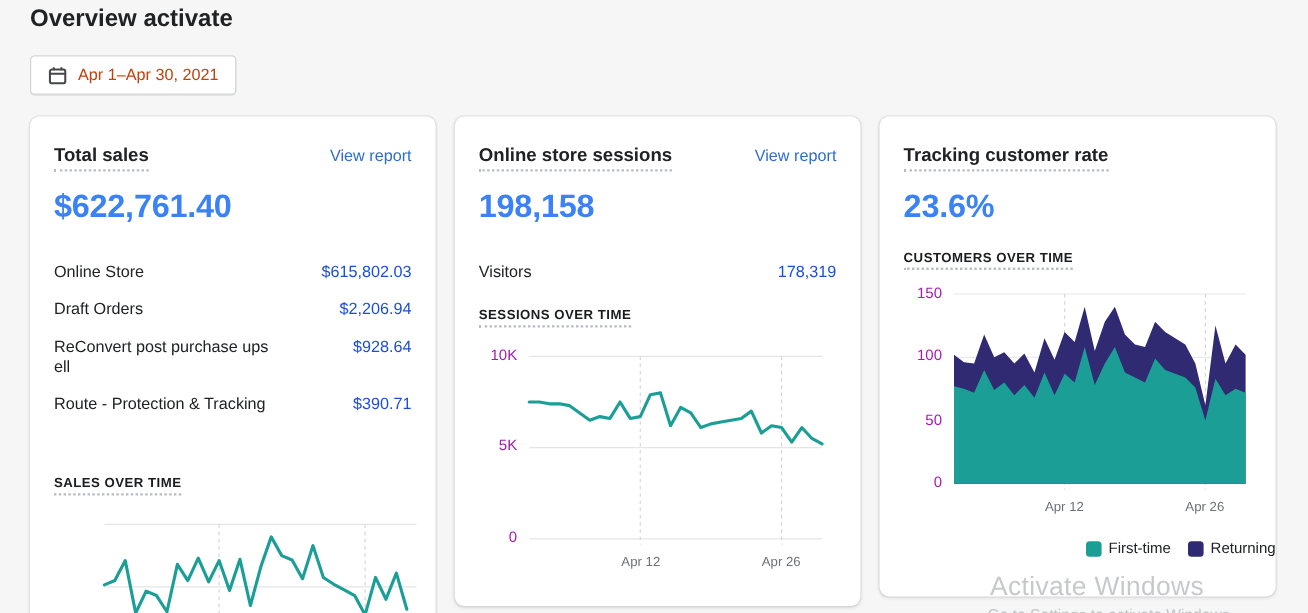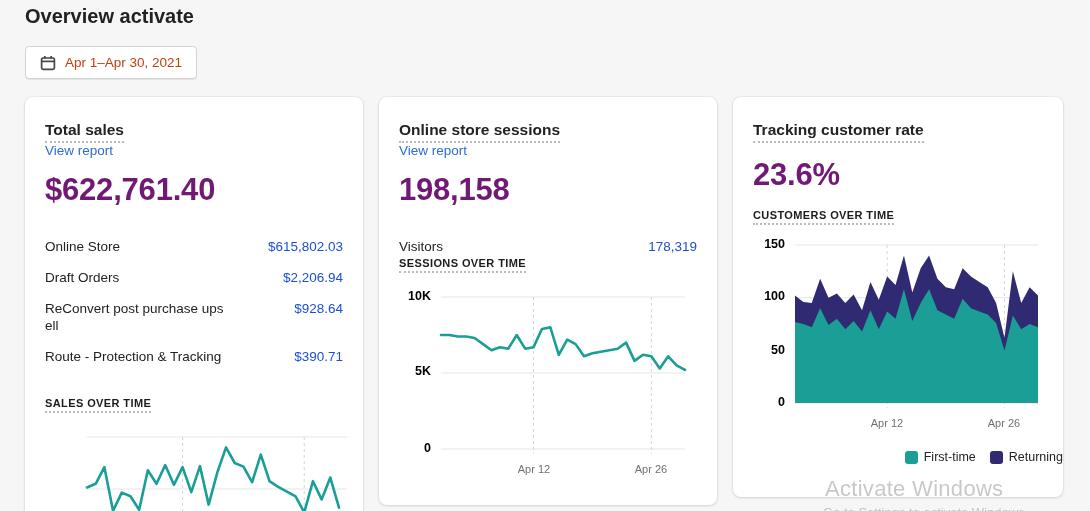--- a/index.html
+++ b/index.html
@@ -28,48 +28,48 @@
   }
   .card {
     position:relative; background:#fff; border-radius:8px;
     box-shadow:0 0 0 1px rgba(63,63,68,0.05), 0 1px 3px rgba(63,63,68,0.15);
     overflow:hidden;
   }
   .card1 { width:338px; height:430px; }
   .card2 { width:338px; height:408px; }
   .card3 { width:330px; height:400px; }
   .card-inner { padding:24px 20px 0 20px; }
-  .card-head { display:flex; justify-content:space-between; align-items:baseline;flex-direction:column; }
+  .card-head { display:flex; justify-content:space-between; align-items:baseline; }
   .card-title {
     font-size:15.5px; font-weight:600; color:#202223;
     border-bottom:2px dotted #b8bcc0; padding-bottom:2px; cursor:help;
   }
   .view-link { font-size:13.5px; color:#2c6ecb; text-decoration:none; cursor:pointer; }
-  .big-value { margin-top:14px; font-size:31px; font-weight:600; color:#701a75; letter-spacing:-0.2px; }
+  .big-value { margin-top:14px; font-size:27px; font-weight:600; color:#3b82f6; letter-spacing:-0.2px; }
   .metric-list { margin-top:23px; }
   .metric-row {
     display:flex; justify-content:space-between; align-items:flex-start;
     padding:7px 0; font-size:13.5px; line-height:17px; color:#202223;
   }
   .metric-row .lbl { color:#202223; }
   .metric-row .val { color:#1d4ed8; text-align:right; white-space:nowrap; }
   .lbl-narrow { max-width:182px; word-break:break-all; }
   .section-heading {
     display:inline-block;
     font-size:11px; font-weight:700; letter-spacing:0.4px; color:#1a1c1d;
     border-bottom:2px dotted #b8bcc0; padding-bottom:2px; cursor:help;
   }
   .chart-block { position:absolute; left:20px; }
   #chart1-block { top:295px; width:318px; height:135px; }
   #chart2-block { top:155px; width:318px; height:253px; }
   #chart3-block { top:107px; width:310px; height:290px; }
   .chart-block .section-heading { position:absolute; left:0; top:5px; }
   .ytick {
     position:absolute; left:0; width:32px; text-align:right;
-    font-size:12.5px; color:#000000;font-weight:bold;
+    font-size:12.5px; color:#a21caf;
   }
   .xtick {
     position:absolute; width:64px; margin-left:-32px; text-align:center;
     font-size:11px; color:#6d7175;
   }
   .chart-svg { position:absolute; left:0; }
   #sales-svg    { top:30px; }
   #sessions-svg { top:35px; }
   #cust-svg     { top:33px; }
   .legend {

